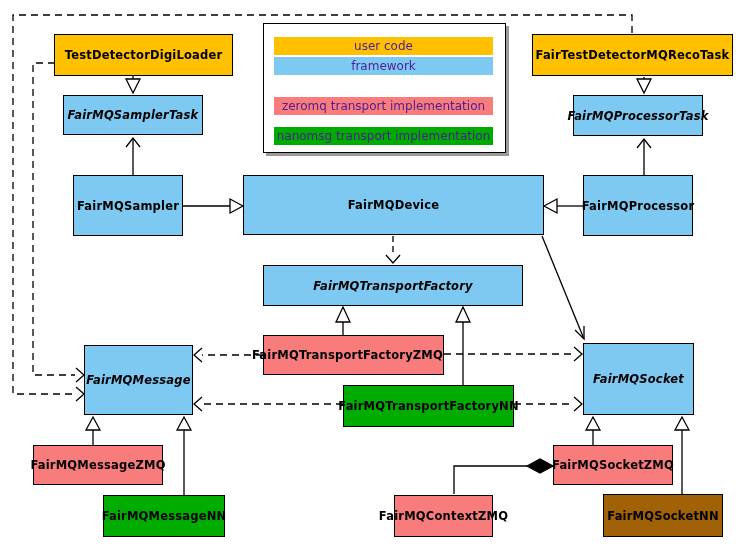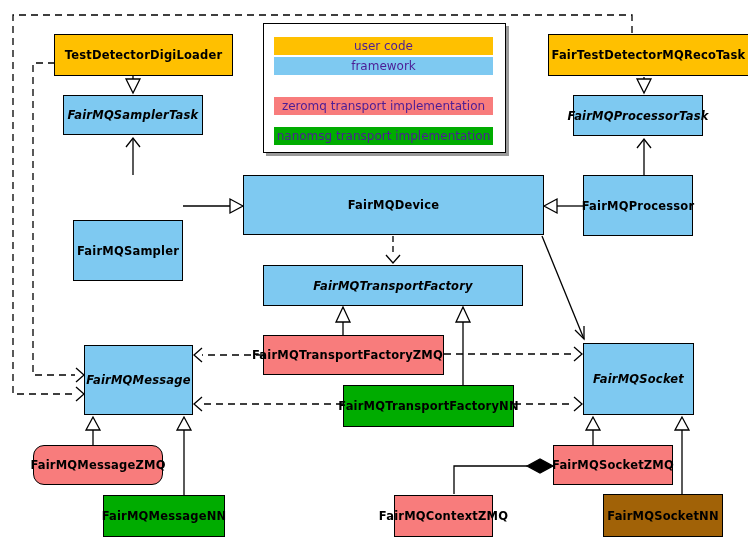--- a/index.html
+++ b/index.html
@@ -135,33 +135,33 @@
     <g>
       <path d="M527 466 H454 V494"></path>
       <polygon points="527,466 540,459 553,466 540,473" fill="#000"></polygon>
     </g>
   </svg>
 
   <div class="node" style="left: 54px; top: 34px; width: 179px; height: 42px; background-color: rgb(255, 192, 0);">
     <span>TestDetectorDigiLoader</span>
   </div>
 
-  <div class="node" style="left: 532px; top: 34px; width: 201px; height: 42px; background-color: rgb(255, 192, 0); margin-left: 16px;">
+  <div class="node" style="left: 532px; top: 34px; width: 201px; height: 42px; background-color: rgb(255, 192, 0);">
     <span>FairTestDetectorMQRecoTask</span>
   </div>
 
   <div class="node abstract" style="left: 63px; top: 95px; width: 140px; height: 40px; background-color: rgb(126, 201, 241);">
     <span>FairMQSamplerTask</span>
   </div>
 
   <div class="node abstract" style="left: 573px; top: 95px; width: 130px; height: 41px; background-color: rgb(126, 201, 241);">
     <span>FairMQProcessorTask</span>
   </div>
 
-  <div class="node" style="left: 73px; top: 175px; width: 110px; height: 61px; background-color: rgb(126, 201, 241); margin-top: 45px;">
+  <div class="node" style="left: 73px; top: 175px; width: 110px; height: 61px; background-color: rgb(126, 201, 241);">
     <span>FairMQSampler</span>
   </div>
 
   <div class="node" style="left: 243px; top: 175px; width: 301px; height: 60px; background-color: rgb(126, 201, 241);">
     <span>FairMQDevice</span>
   </div>
 
   <div class="node" style="left: 583px; top: 175px; width: 110px; height: 61px; background-color: rgb(126, 201, 241);">
     <span>FairMQProcessor</span>
   </div>
@@ -179,21 +179,21 @@
   </div>
 
   <div class="node abstract" style="left: 84px; top: 345px; width: 109px; height: 70px; background-color: rgb(126, 201, 241);">
     <span>FairMQMessage</span>
   </div>
 
   <div class="node abstract" style="left: 583px; top: 343px; width: 111px; height: 72px; background-color: rgb(126, 201, 241);">
     <span>FairMQSocket</span>
   </div>
 
-  <div class="node" style="left: 33px; top: 445px; width: 130px; height: 40px; background-color: rgb(248, 124, 124); border-radius: 11px;">
+  <div class="node" style="left: 33px; top: 445px; width: 130px; height: 40px; background-color: rgb(248, 124, 124);">
     <span>FairMQMessageZMQ</span>
   </div>
 
   <div class="node" style="left: 103px; top: 495px; width: 122px; height: 42px; background-color: rgb(0, 172, 0);">
     <span>FairMQMessageNN</span>
   </div>
 
   <div class="node" style="left: 394px; top: 495px; width: 99px; height: 42px; background-color: rgb(248, 124, 124);">
     <span>FairMQContextZMQ</span>
   </div>

